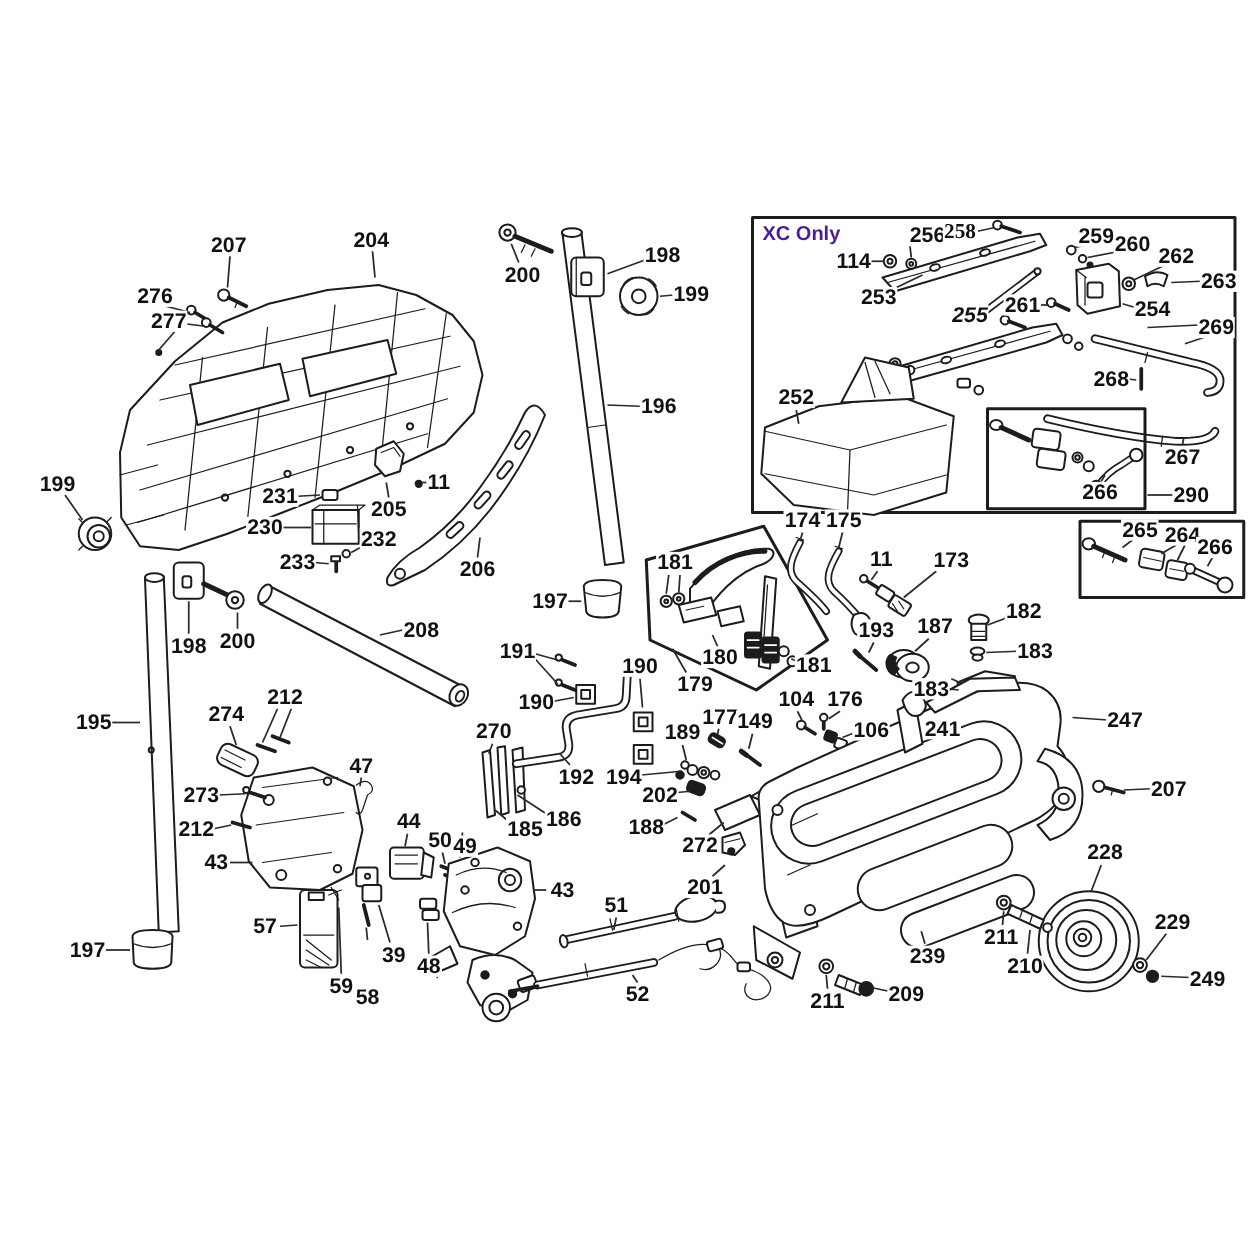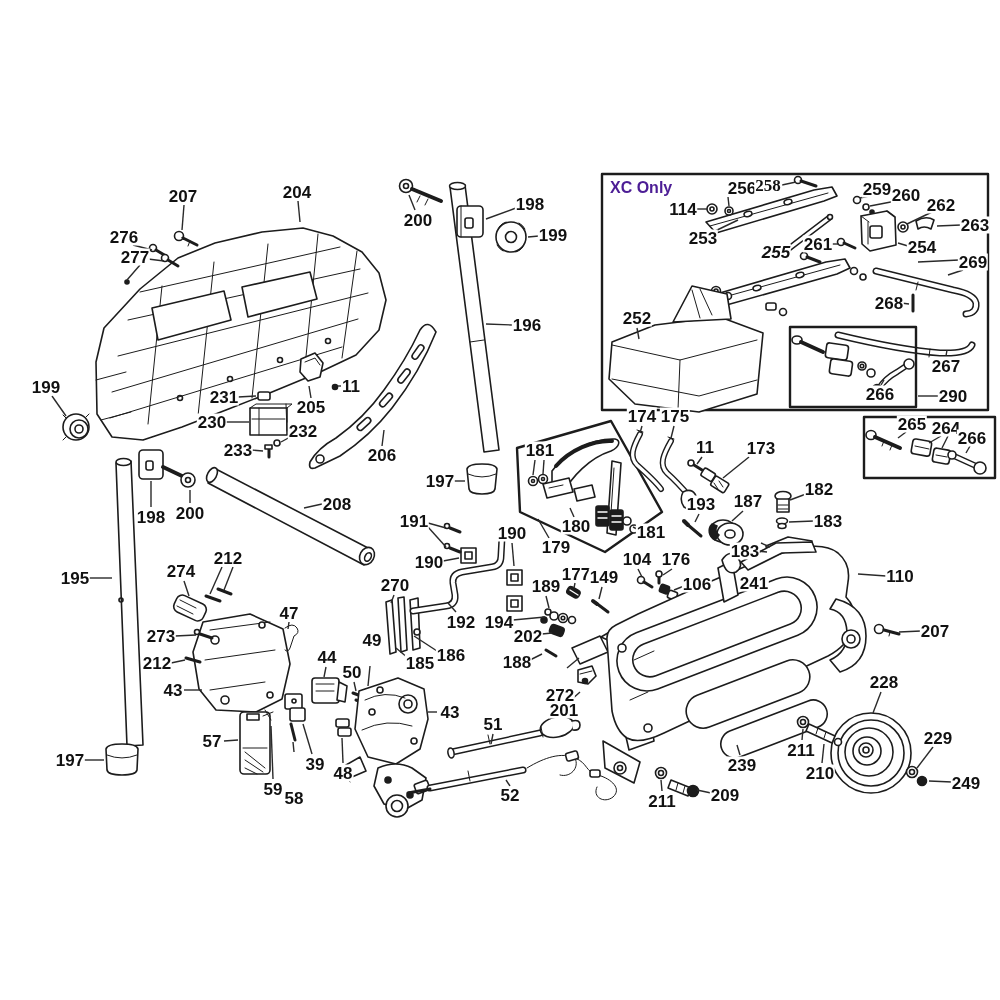--- a/index.html
+++ b/index.html
@@ -591,34 +591,34 @@
       <div class="plabel" style="left: 161px; top: 636px;">273</div>
       <div class="plabel" style="left: 157px; top: 663px;">212</div>
       <div class="plabel" style="left: 173px; top: 690px;">43</div>
       <div class="plabel" style="left: 212px; top: 741px;">57</div>
       <div class="plabel" style="left: 273px; top: 789px; text-align: center;">59</div>
       <div class="plabel" style="left: 294px; top: 798px;">58</div>
       <div class="plabel" style="left: 315px; top: 764px;">39</div>
       <div class="plabel" style="left: 327px; top: 657px;">44</div>
       <div class="plabel" style="left: 343px; top: 773px;">48</div>
       <div class="plabel" style="left: 352px; top: 672px;">50</div>
-      <div class="plabel" style="left: 372px; top: 640px;">49</div>
+      <div class="plabel" style="left: 372px; top: 677px;">49</div>
       <div class="plabel" style="left: 289px; top: 613px;">47</div>
       <div class="plabel" style="left: 395px; top: 585px;">270</div>
       <div class="plabel" style="left: 420px; top: 663px;">185</div>
       <div class="plabel" style="left: 451px; top: 655px;">186</div>
       <div class="plabel" style="left: 414px; top: 521px;">191</div>
       <div class="plabel" style="left: 429px; top: 562px;">190</div>
       <div class="plabel" style="left: 512px; top: 533px;">190</div>
       <div class="plabel" style="left: 461px; top: 622px;">192</div>
       <div class="plabel" style="left: 499px; top: 622px;">194</div>
       <div class="plabel" style="left: 546px; top: 586px;">189</div>
       <div class="plabel" style="left: 528px; top: 636px;">202</div>
       <div class="plabel" style="left: 517px; top: 662px;">188</div>
-      <div class="plabel" style="left: 560px; top: 695px;">272</div>
+      <div class="plabel" style="left: 560px; top: 676px;">272</div>
       <div class="plabel" style="left: 564px; top: 710px;">201</div>
       <div class="plabel" style="left: 450px; top: 712px;">43</div>
       <div class="plabel" style="left: 493px; top: 724px;">51</div>
       <div class="plabel" style="left: 510px; top: 795px;">52</div>
       <div class="plabel" style="left: 642px; top: 416px;">174</div>
       <div class="plabel" style="left: 675px; top: 416px;">175</div>
       <div class="plabel" style="left: 705px; top: 447px;">11</div>
       <div class="plabel" style="left: 761px; top: 448px;">173</div>
       <div class="plabel" style="left: 540px; top: 450px;">181</div>
       <div class="plabel" style="left: 576px; top: 526px;">180</div>
@@ -628,21 +628,21 @@
       <div class="plabel" style="left: 748px; top: 501px;">187</div>
       <div class="plabel" style="left: 819px; top: 489px;">182</div>
       <div class="plabel" style="left: 828px; top: 521px;">183</div>
       <div class="plabel" style="left: 754px; top: 535px; margin-top: 48px;">241</div>
       <div class="plabel" style="left: 745px; top: 551px;">183</div>
       <div class="plabel" style="left: 637px; top: 559px;">104</div>
       <div class="plabel" style="left: 676px; top: 559px;">176</div>
       <div class="plabel" style="left: 697px; top: 584px;">106</div>
       <div class="plabel" style="left: 576px; top: 574px;">177</div>
       <div class="plabel" style="left: 604px; top: 577px;">149</div>
-      <div class="plabel" style="left: 900px; top: 576px;">110</div>
+      <div class="plabel" style="left: 900px; top: 576px;">247</div>
       <div class="plabel" style="left: 935px; top: 631px;">207</div>
       <div class="plabel" style="left: 884px; top: 682px;">228</div>
       <div class="plabel" style="left: 938px; top: 738px; text-align: right;">229</div>
       <div class="plabel" style="left: 966px; top: 783px;">249</div>
       <div class="plabel" style="left: 801px; top: 750px;">211</div>
       <div class="plabel" style="left: 820px; top: 773px;">210</div>
       <div class="plabel" style="left: 742px; top: 765px;">239</div>
       <div class="plabel" style="left: 662px; top: 801px;">211</div>
       <div class="plabel" style="left: 725px; top: 795px;">209</div>
       <div class="plabel" style="left: 637px; top: 318px;">252</div>

